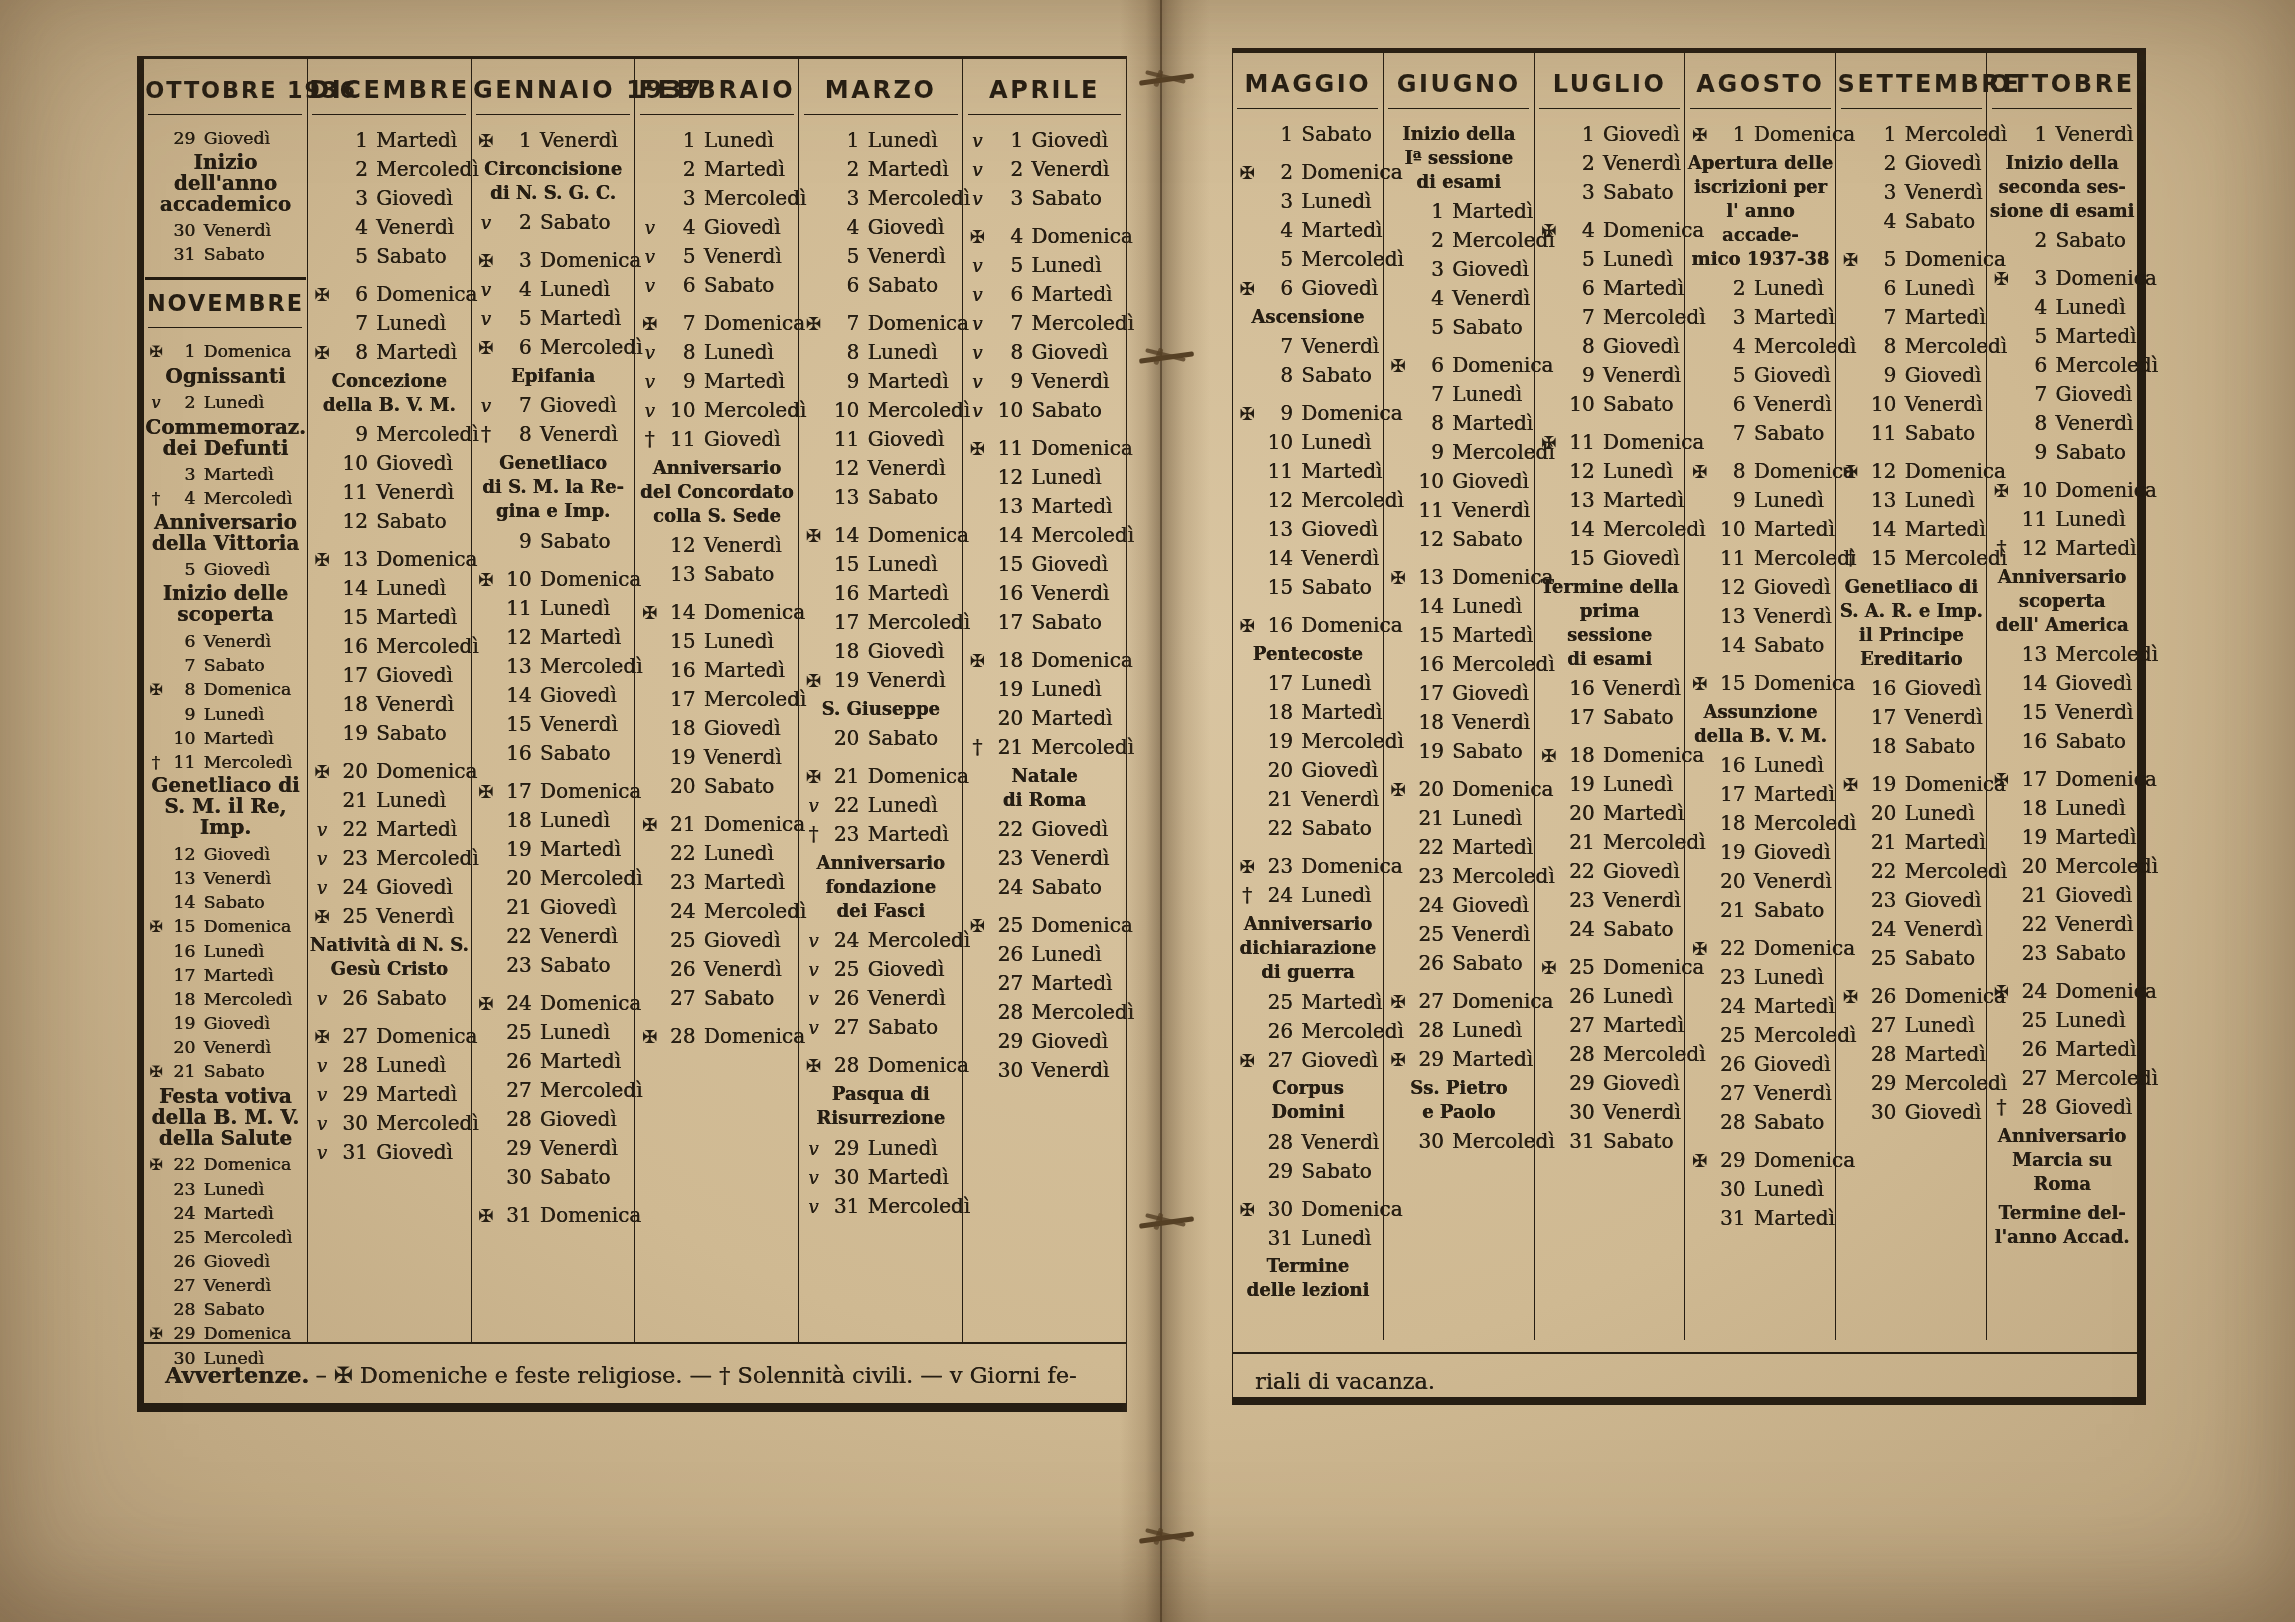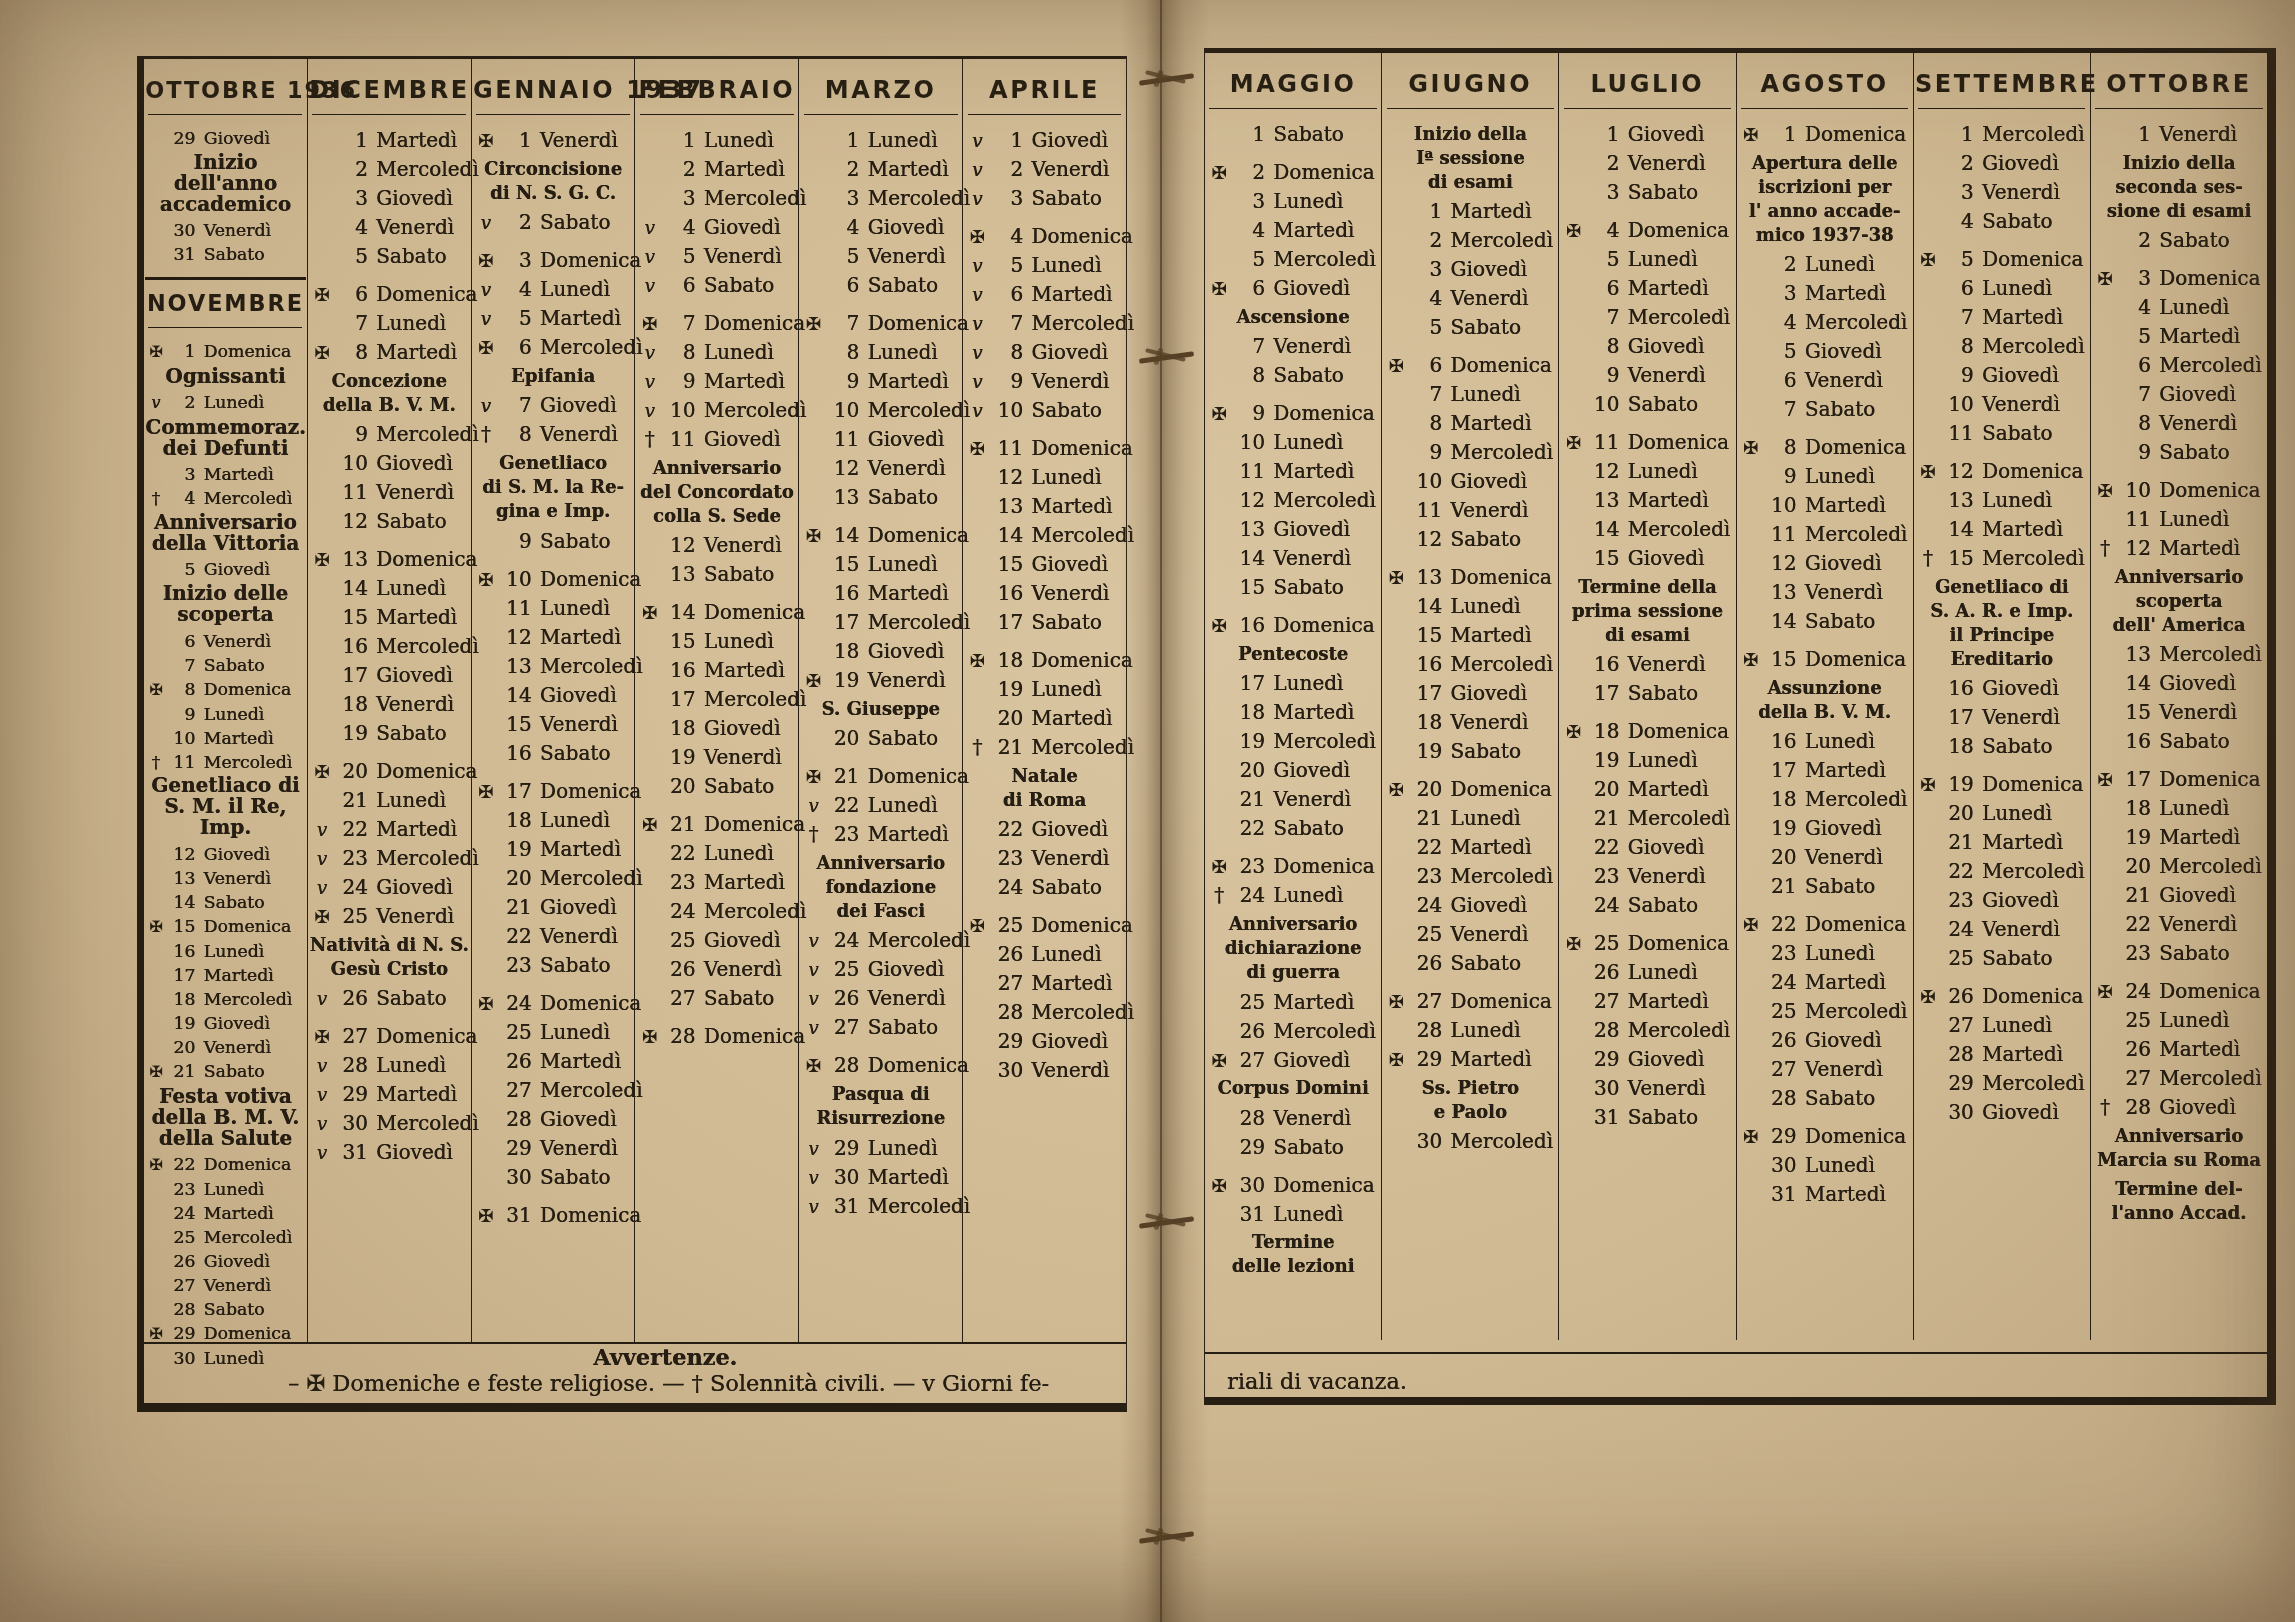--- a/index.html
+++ b/index.html
@@ -10,21 +10,21 @@
   #spread{
     position:relative;width:2295px;height:1623px;overflow:hidden;
     background:radial-gradient(ellipse at 52% 40%, #d9c5a1 0%, #cfb992 52%, #c0a983 82%, #b29a77 100%);
     font-family:"DejaVu Serif",serif;color:var(--ink);
   }
   #spread::after{content:"";position:absolute;inset:0;pointer-events:none;
     box-shadow:inset 0 0 166px rgba(88,64,38,.38), inset 0 -25.6px 77px rgba(88,64,38,.25);}
   
   .cal-table{position:absolute;box-sizing:border-box;border-style:solid;border-color:var(--ink);}
   #left-table{left:137px;top:56px;width:990px;height:1356px;border-width:3.2px 1.9px 9px 7px;}
-  #right-table{left:1204px;top:48px;width:1072px;height:1357px;border-width:5.8px 9.6px 8.3px 1.9px;}
+  #right-table{left:1232px;top:48px;width:914px;height:1357px;border-width:5.8px 9.6px 8.3px 1.9px;}
   .cal-body{display:flex;align-items:stretch;}
   #left-table .cal-body{height:1283px;}
   #right-table .cal-body{height:1287px;}
   .month-col{flex:1 1 0;min-width:0;border-right:1.9px solid var(--ink);display:flex;flex-direction:column;
     font-size:20px;line-height:29px;padding:0 1.3px;box-sizing:border-box;}
   .month-col:last-child{border-right:none;}
   .month-col.tight{font-size:17.3px;line-height:24px;}
   .month-header{font-family:"DejaVu Sans",sans-serif;font-weight:700;font-size:24px;line-height:28px;
     letter-spacing:2.6px;text-align:center;padding-top:16.6px;white-space:nowrap;}
   .tight .month-header{font-size:22.4px;letter-spacing:1.9px;}
@@ -40,21 +40,21 @@
   .sym.vac{font-style:italic;font-size:.92em;}
   .num{flex:0 0 33px;text-align:right;}
   .tight .num{flex-basis:29px;}
   .dname{padding-left:8.3px;white-space:nowrap;}
   .note-row{font-weight:700;text-align:center;white-space:pre-line;font-size:18px;line-height:24px;
     padding:1.9px 0 3.2px;text-shadow:0.3px 0 0 currentColor;}
   .tight .note-row{font-size:20px;line-height:21px;}
   
   .legend{border-top:2.6px solid var(--ink);display:flex;align-items:center;font-size:22.4px;
     text-shadow:0.3px 0 0 currentColor;}
-  #left-table .legend{height:61px;padding-left:67px;flex-direction:column;}
+  #left-table .legend{height:61px;padding-left:21px;}
   #right-table .legend{height:54px;padding-left:22px;margin-top:12px;}
   .legend b{margin-right:6.4px;}
   
   #gutter{position:absolute;left:1120px;top:0;width:90px;height:1623px;pointer-events:none;
     background:linear-gradient(90deg, rgba(116,90,58,0) 0%, rgba(116,90,58,.25) 28%,
       rgba(78,58,35,.5) 46%, rgba(96,74,46,.42) 53%, rgba(116,90,58,.2) 72%, rgba(116,90,58,0) 100%);}
   #gutter::after{content:"";position:absolute;left:40px;top:0;width:1.9px;height:100%;
     background:rgba(58,42,24,.55);}
   .stitch{position:absolute;left:1139px;width:55px;height:19px;pointer-events:none;}
   .stitch i{position:absolute;display:block;background:#554025;border-radius:1.9px;}

